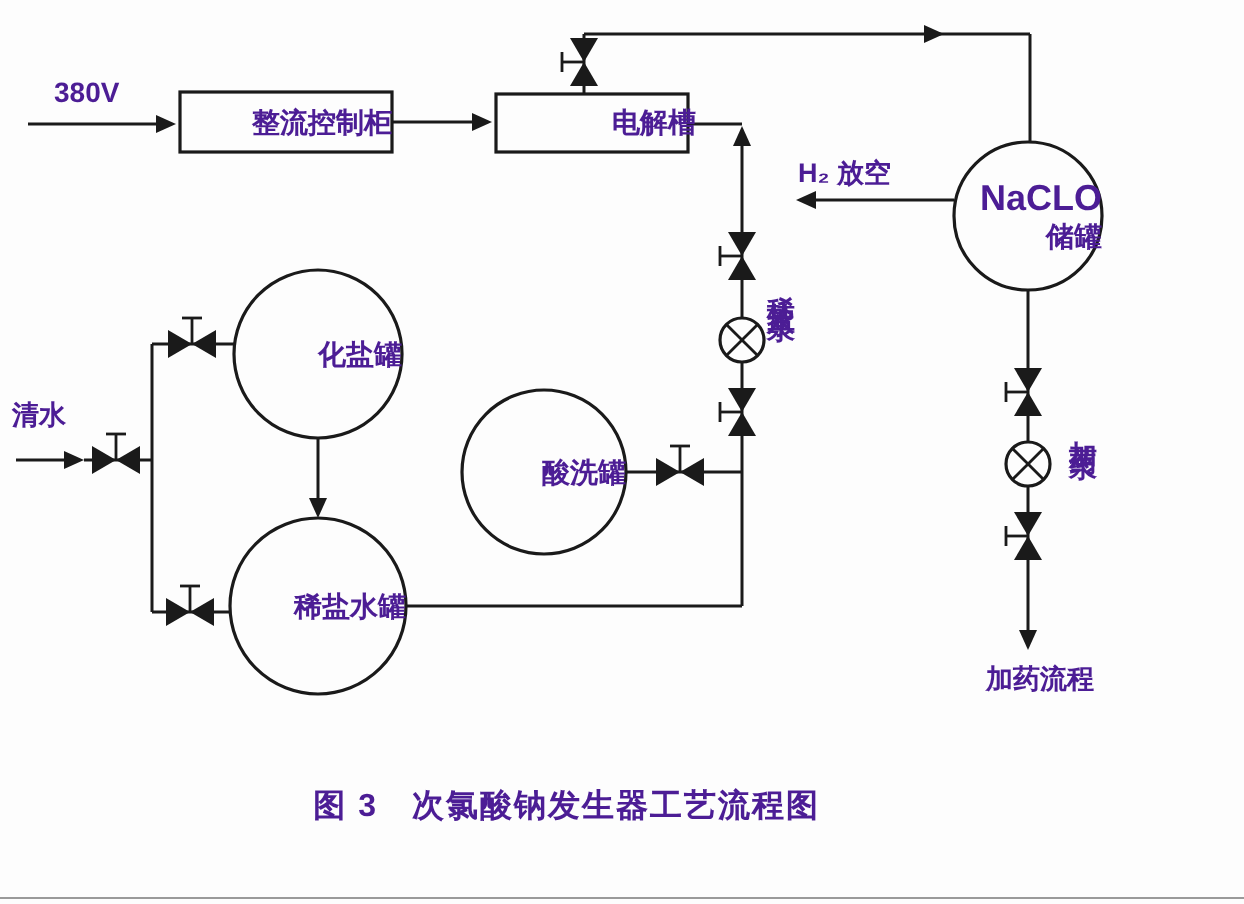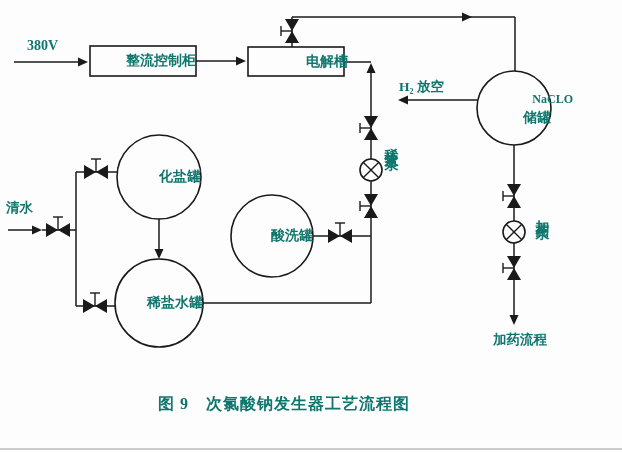--- a/index.html
+++ b/index.html
@@ -1,19 +1,19 @@
 <!DOCTYPE html>
 <html><head>
 <meta charset="utf-8">
 <style>
   html,body{margin:0;padding:0;background:#e8e8e8;}
   .stage{
     position:relative;width:622px;height:452px;margin:0 auto;
     background:#fdfdfd;overflow:hidden;
-    font-family:Liberation Serif, serif;color:#0f766e;
+    font-family:Liberation Sans, sans-serif;color:#4c1d95;
   }
   .stage svg{position:absolute;left:0;top:0;}
   .lbl{position:absolute;font-weight:bold;white-space:nowrap;line-height:18px;}
   .lbl.center{text-align:right;}
   .lbl.vert{writing-mode:vertical-rl;text-orientation:upright;letter-spacing:3px;line-height:16px;}
   .pipe{stroke:#1a1a1a;stroke-width:1.5;fill:none;}
   .node{stroke:#1a1a1a;stroke-width:1.6;fill:#fdfdfd;}
   .ah{fill:#1a1a1a;stroke:none;}
   .vlv{fill:#1a1a1a;stroke:none;}
   .stem{stroke:#1a1a1a;stroke-width:1.4;fill:none;}
@@ -165,32 +165,32 @@
   </svg>
 
   <div class="lbl" style="left:27px;top:37px;font-size:14px;">380V</div>
 
   <div class="lbl center" style="left:90px;top:46px;width:106px;line-height:30px;font-size:14px;">整流控制柜</div>
 
   <div class="lbl center" style="left:248px;top:47px;width:100px;line-height:29px;font-size:14px;">电解槽</div>
 
   <div class="lbl" style="left:399px;top:78px;font-size:13.5px;">H₂ 放空</div>
 
-  <div class="lbl center" style="left:499px;top:90px;width:74px;font-size:12px;">NaCLO</div>
+  <div class="lbl center" style="left:477px;top:90px;width:74px;font-size:18px;">NaCLO</div>
   <div class="lbl center" style="left:477px;top:109px;width:74px;font-size:14px;">储罐</div>
 
   <div class="lbl center" style="left:117px;top:168px;width:84px;font-size:14px;">化盐罐</div>
 
   <div class="lbl center" style="left:115px;top:294px;width:88px;font-size:14px;">稀盐水罐</div>
 
   <div class="lbl center" style="left:231px;top:227px;width:82px;font-size:14px;">酸洗罐</div>
 
   <div class="lbl" style="left:6px;top:199px;font-size:13.5px;">清水</div>
 
   <div class="lbl vert" style="left:383px;top:137px;font-size:14px;">稀盐水泵</div>
 
   <div class="lbl vert" style="left:534px;top:209px;font-size:14px;">加药泵</div>
 
   <div class="lbl" style="left:477px;top:331px;font-size:13.5px;margin-left:16px;">加药流程</div>
 
-  <div class="lbl center" style="left:110px;top:395px;width:300px;font-size:16px;letter-spacing:1px;">图 9　次氯酸钠发生器工艺流程图</div>
+  <div class="lbl center" style="left:110px;top:395px;width:300px;font-size:16px;letter-spacing:1px;">图 3　次氯酸钠发生器工艺流程图</div>
 
 </div>
 
 </body></html>

